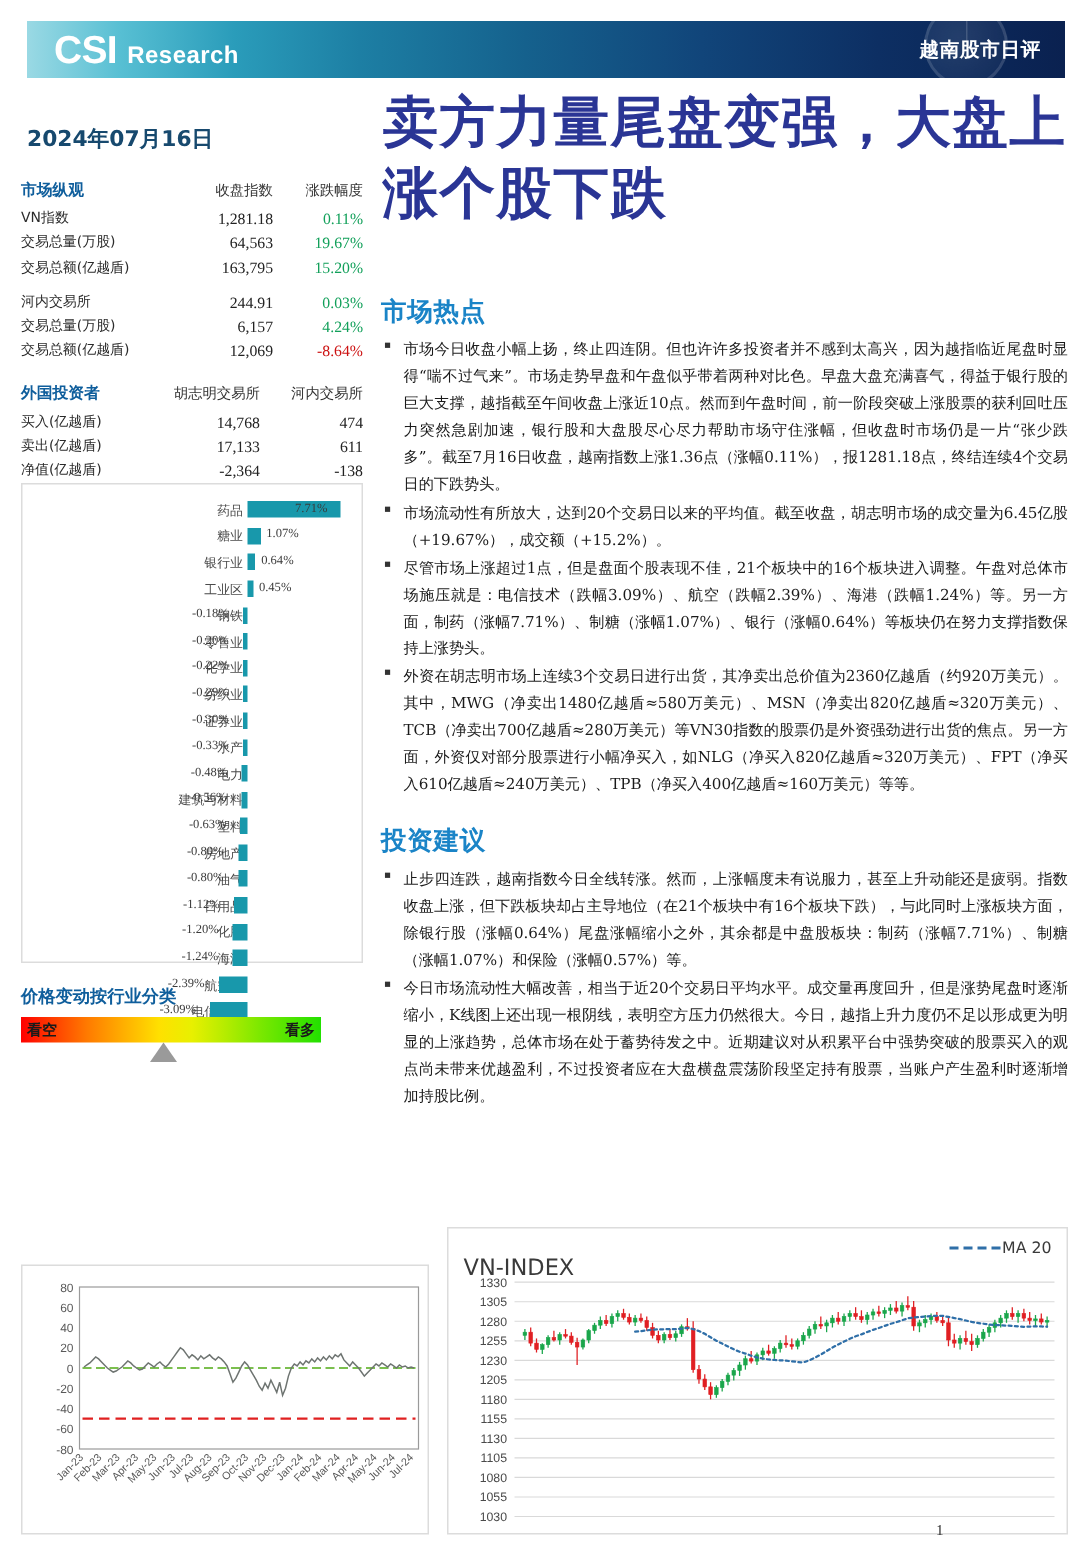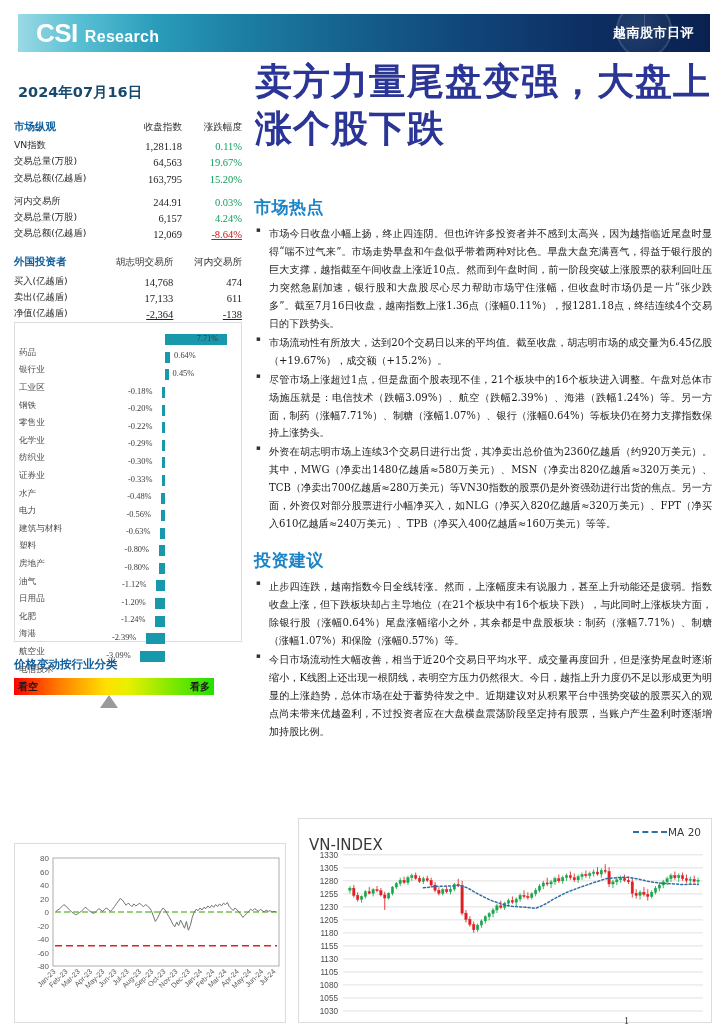--- a/index.html
+++ b/index.html
@@ -75,21 +75,21 @@
   .tbl .lbl { color: #2b2b2b; text-align: left; }
   .tbl .num { text-align: right; color: #222; font-size: 10.5px;
               font-family: "Liberation Serif", serif; }
   .tbl .pct { text-align: right; width: 60px; font-size: 10.5px;
               font-family: "Liberation Serif", serif; }
   .sec-head td { font-weight: bold; color: #0f5e9c; font-size: 10.5px;
                  padding-bottom: 4px; }
   .sec-head .colh { font-weight: normal; color: #333; font-size: 9.6px;
                     text-align: right; }
   .up { color: #12a05a; }
-  .down { color: #cc1111; text-decoration: underline; }
+  .down { color: #cc1111; }
   .spacer td { height: 7px; padding: 0; }
 
   
   .blue-head {
     font-size: 11.5px; font-weight: bold; color: #0f5e9c;
     font-family: "DejaVu Sans", sans-serif;
     margin-top: 14px; margin-bottom: 6px;
   }
 
   
@@ -105,23 +105,23 @@
   .sec-bar {
     position: absolute; height: 11px; top: 3.3px;
     background: #1898ab;
   }
   .sec-val {
     position: absolute; font-size: 8.4px; color: #3a3a3a;
     font-family: "Liberation Serif", serif; top: 3px;
     white-space: nowrap;
   }
   .sec-name-wrap {
-    position: absolute; left: 0; width: 146px; text-align: left;
+    position: absolute; left: 0; width: 146px; text-align: right;
     padding-right: 3px; font-size: 8.6px; color: #4a4a4a;
-    font-family: "DejaVu Sans", sans-serif; top: 16px;
+    font-family: "DejaVu Sans", sans-serif; top: 4px;
   }
 
   
   .gauge-wrap { position: relative; width: 200px; margin-top: 6px; }
   .gauge-bar {
     height: 17px; width: 200px;
     background: linear-gradient(to right,
       #ff0000 0%, #ff3a00 10%, #ff7a00 22%, #ffae00 34%,
       #ffe000 46%, #e8f000 57%, #b5ec00 68%, #7ae800 80%, #22e000 100%);
     position: relative;
@@ -288,20 +288,25 @@
     </tbody>
       </table>
 
 
     <div class="sector-box">
       <div id="sector-rows">
           <div class="sector-row">
             <div class="sec-name-wrap">药品</div>
             <div class="sec-bar" style="background: rgb(24, 152, 171); left: 146px; width: 61.68px;"></div>
             <div class="sec-val" style="left: 177.68px;">7.71%</div>
+          </div>
+          <div class="sector-row">
+            <div class="sec-name-wrap">糖业</div>
+            <div class="sec-bar" style="background: rgb(24, 152, 171); left: 146px; width: 8.56px;"></div>
+            <div class="sec-val" style="left: 158.56px;">1.07%</div>
           </div>
           <div class="sector-row">
             <div class="sec-name-wrap">银行业</div>
             <div class="sec-bar" style="background: rgb(24, 152, 171); left: 146px; width: 5.12px;"></div>
             <div class="sec-val" style="left: 155.12px;">0.64%</div>
           </div>
           <div class="sector-row">
             <div class="sec-name-wrap">工业区</div>
             <div class="sec-bar" style="background: rgb(24, 152, 171); left: 146px; width: 3.6px;"></div>
             <div class="sec-val" style="left: 153.6px;">0.45%</div>

